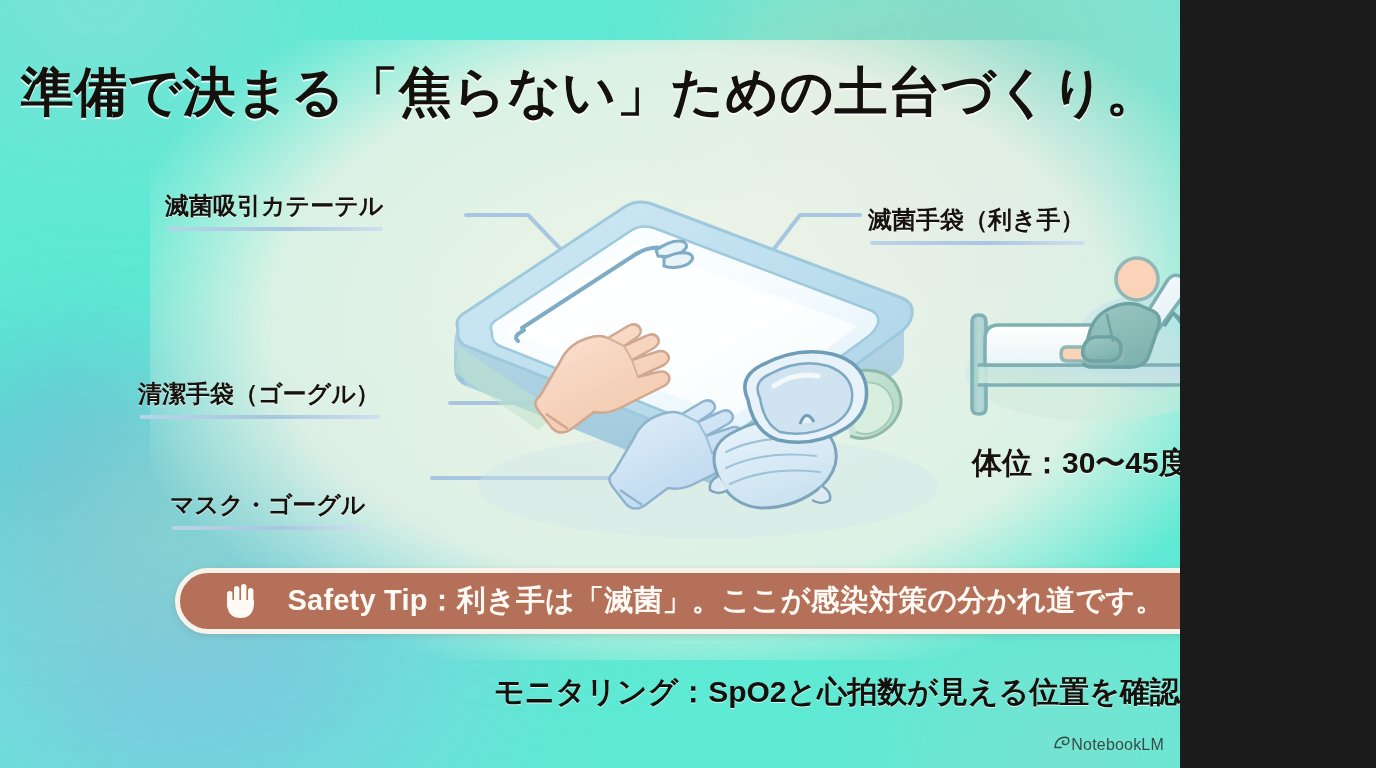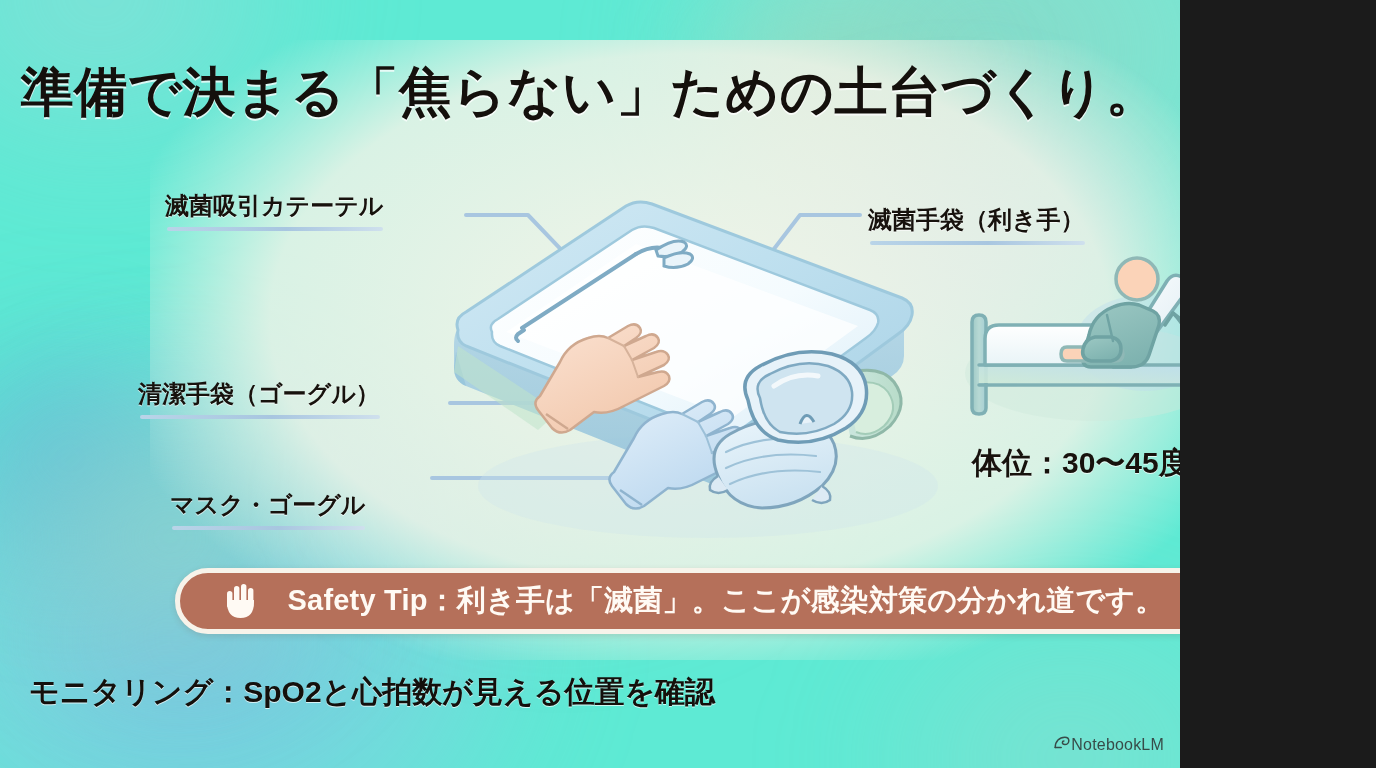--- a/index.html
+++ b/index.html
@@ -150,21 +150,21 @@
     font-weight: 700;
     color: #fffaf4;
     white-space: nowrap;
     letter-spacing: .2px;
   }
 
   .monitor-text {
     position: absolute;
     left: 0; right: 0;
     top: 672px;
-    text-align: left;
+    text-align: right;
     font-size: 30px;
     font-weight: 700;
     color: #14100c;
     text-shadow: 0 1px 0 rgba(255,255,255,.7);
     white-space: nowrap;
     padding-left: 29px;
   }
 
   
   .tray-art {

